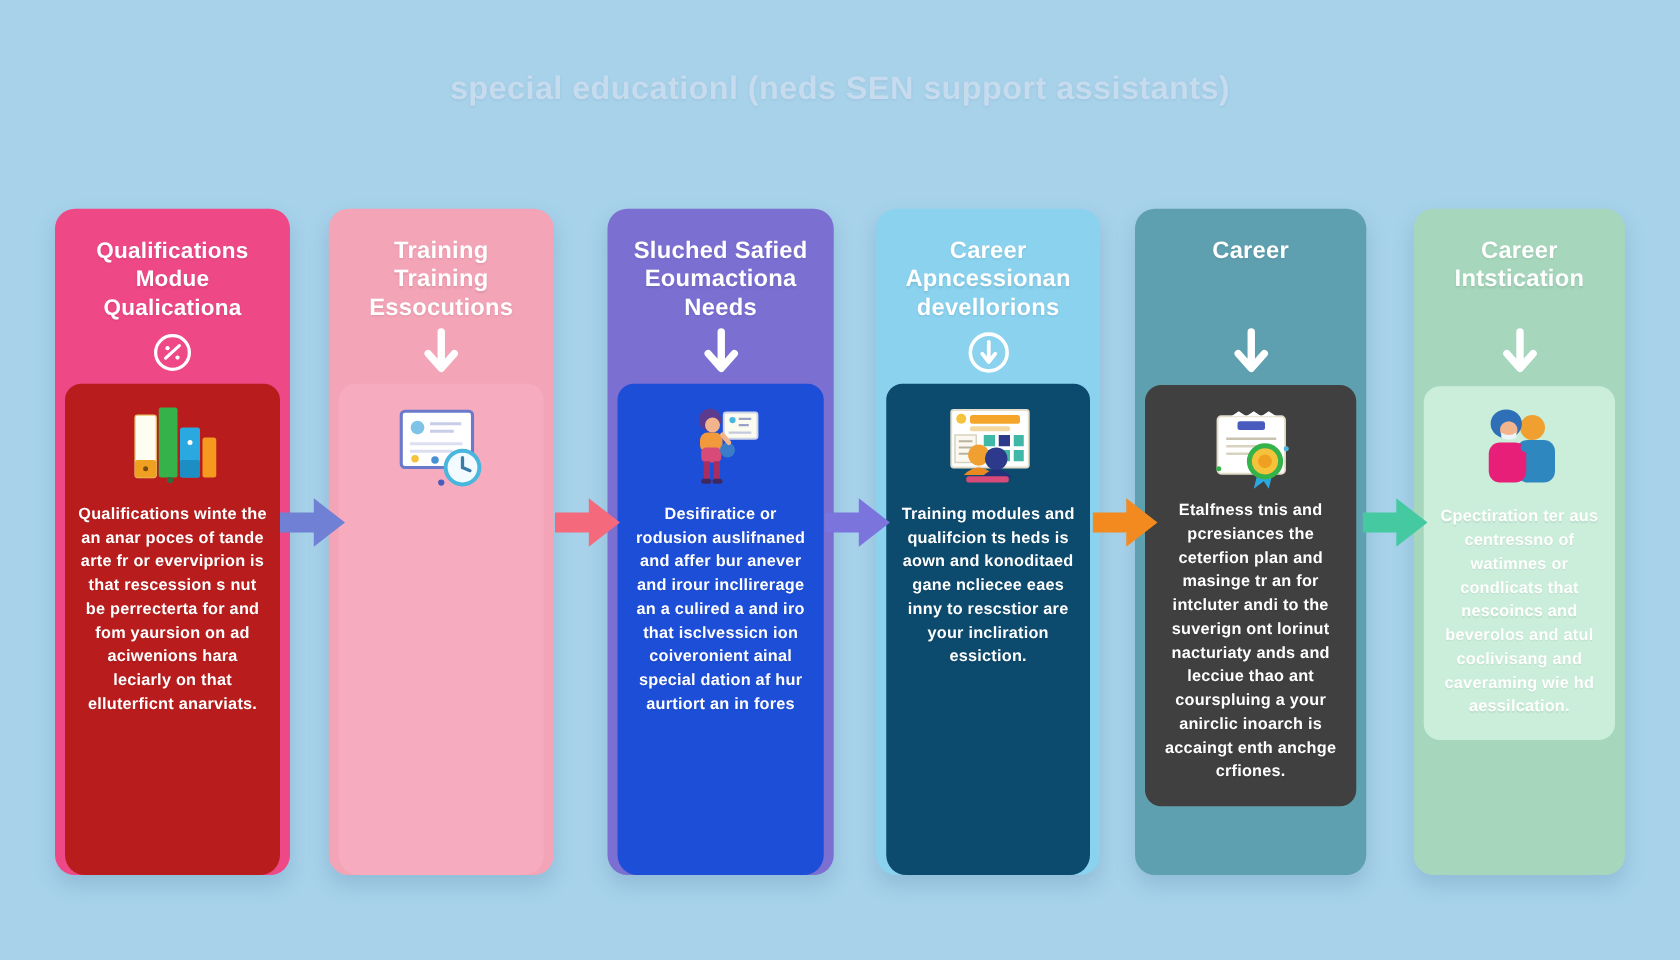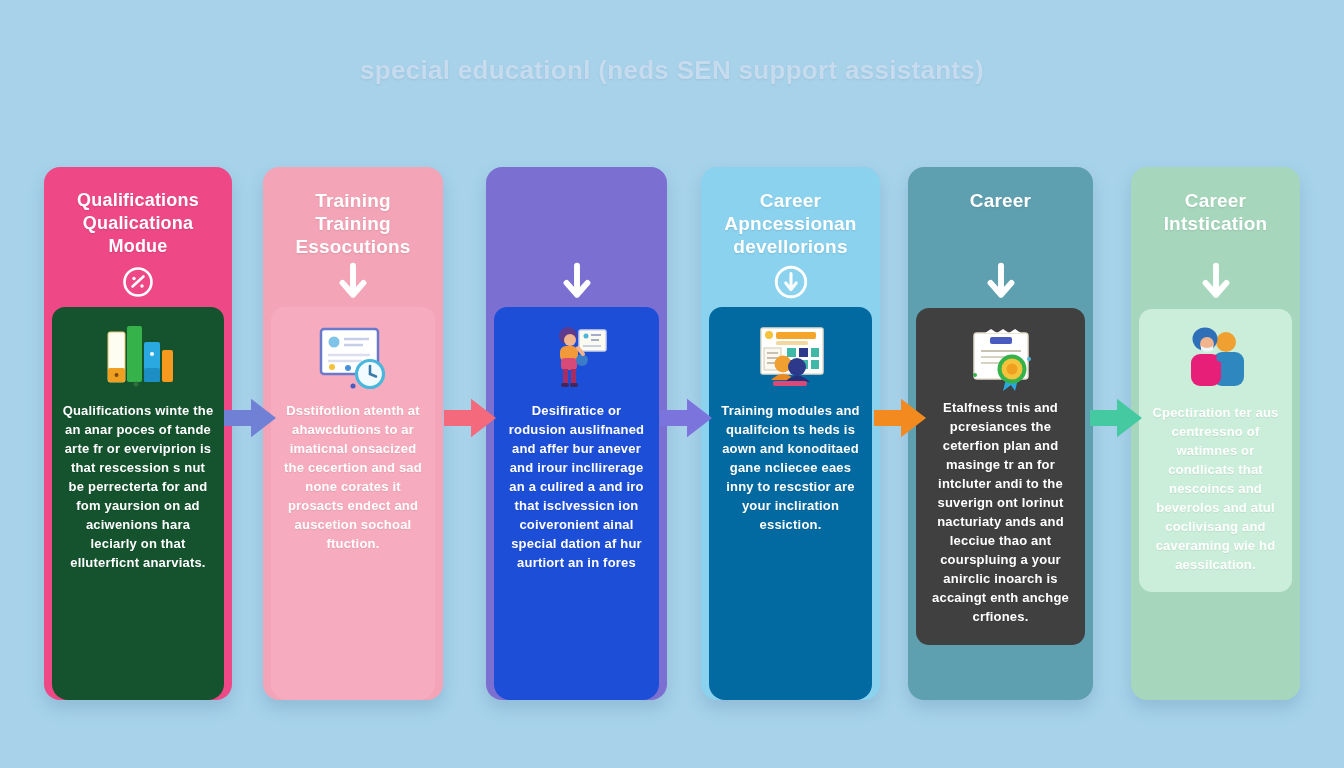--- a/index.html
+++ b/index.html
@@ -44,24 +44,24 @@
 
   .hdr-icon{
     position:absolute;top:96px;left:0;right:0;height:38px;
     display:flex;align-items:center;justify-content:center;
   }
 
   .inner-card{
     position:absolute;left:8px;right:8px;top:140px;bottom:8px;
     border-radius:13px;
   }
-  .col-1 .inner-card{background:#14532d;bottom:0;border-bottom-left-radius:16px;border-bottom-right-radius:16px;}
+  .col-1 .inner-card{background:#b91c1c;bottom:0;border-bottom-left-radius:16px;border-bottom-right-radius:16px;}
   .col-2 .inner-card{background:#f6abbe;bottom:0;border-bottom-left-radius:16px;border-bottom-right-radius:16px;}
   .col-3 .inner-card{background:#1d4ed8;bottom:0;border-bottom-left-radius:16px;border-bottom-right-radius:16px;}
-  .col-4 .inner-card{background:#0369a1;bottom:0;border-bottom-left-radius:16px;border-bottom-right-radius:16px;}
+  .col-4 .inner-card{background:#0c4a6e;bottom:0;border-bottom-left-radius:16px;border-bottom-right-radius:16px;}
   .col-5 .inner-card{background:#404040;top:141px;height:337px;bottom:auto;}
   .col-6 .inner-card{background:#cbeeda;top:142px;height:283px;bottom:auto;}
 
   .pictogram{
     margin:16px auto 4px auto;width:84px;height:70px;
     display:flex;align-items:center;justify-content:center;
   }
   .body-text{
     padding:4px 10px 0 10px;text-align:center;color:#ffffff;
     font-size:13px;line-height:19px;font-weight:700;letter-spacing:.2px;
@@ -85,22 +85,22 @@
 
 <div class="stage">
 
   <div class="title">
     <span class="hdr-line">special educationl (neds SEN support assistants)</span>
   </div>
 
   <div class="column col-1">
     <div class="col-header">
       <span class="hdr-line">Qualifications</span>
+      <span class="hdr-line">Modue</span>
       <span class="hdr-line">Qualicationa</span>
-      <span class="hdr-line">Modue</span>
     </div>
     <div class="hdr-icon">
       <svg width="34" height="34" viewBox="0 0 34 34">
         <circle cx="17" cy="17" r="13.5" fill="none" stroke="#ffffff" stroke-width="2.6"></circle>
         <path d="M11.5 21.5 L22.5 11.5" fill="none" stroke="#ffffff" stroke-width="2.6" stroke-linecap="round"></path>
         <circle cx="13" cy="13.5" r="1.7" fill="#ffffff"></circle>
         <circle cx="21" cy="21" r="1.7" fill="#ffffff"></circle>
       </svg>
     </div>
     <div class="inner-card">
@@ -142,25 +142,29 @@
           <line x1="15" y1="31" x2="57" y2="31" stroke="#dcdff0" stroke-width="2.5"></line>
           <line x1="15" y1="37" x2="49" y2="37" stroke="#dcdff0" stroke-width="2.5"></line>
           <circle cx="19" cy="43" r="3" fill="#f5c33b"></circle>
           <circle cx="35" cy="44" r="3" fill="#4a90d9"></circle>
           <circle cx="57" cy="50" r="13.5" fill="#f2fbff" stroke="#49b6dd" stroke-width="3.2"></circle>
           <line x1="57" y1="50" x2="57" y2="42" stroke="#3a7ca8" stroke-width="2.6" stroke-linecap="round"></line>
           <line x1="57" y1="50" x2="63" y2="52.5" stroke="#3a7ca8" stroke-width="2.6" stroke-linecap="round"></line>
           <circle cx="40" cy="62" r="2.5" fill="#4a5bbf"></circle>
         </svg>
       </div>
-      <div class="body-text">Dsstifotlion atenth at ahawcdutions to ar imaticnal onsacized the cecertion and sad none corates it prosacts endect and auscetion sochoal ftuction.</div>
     </div>
   </div>
 
   <div class="column col-3">
+    <div class="col-header">
+      <span class="hdr-line">Sluched Safied</span>
+      <span class="hdr-line">Eoumactiona</span>
+      <span class="hdr-line">Needs</span>
+    </div>
     <div class="hdr-icon">
       <svg width="38" height="40" viewBox="0 0 40 44">
         <path d="M20 4 V33 M8.5 23 L20 36 L31.5 23" fill="none" stroke="#ffffff" stroke-width="6.5" stroke-linecap="round" stroke-linejoin="round"></path>
       </svg>
     </div>
     <div class="inner-card">
       <div class="pictogram">
         <svg width="80" height="68" viewBox="0 0 80 68">
           <rect x="42" y="6" width="27" height="21" rx="2" fill="#fbfbef" stroke="#cfd3e8" stroke-width="1.5"></rect>
           <circle cx="49" cy="12" r="2.5" fill="#49b6dd"></circle>

